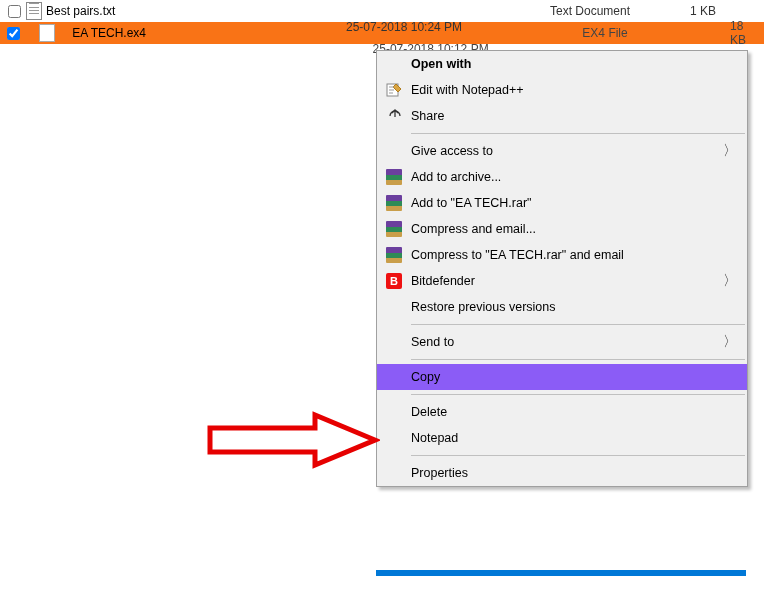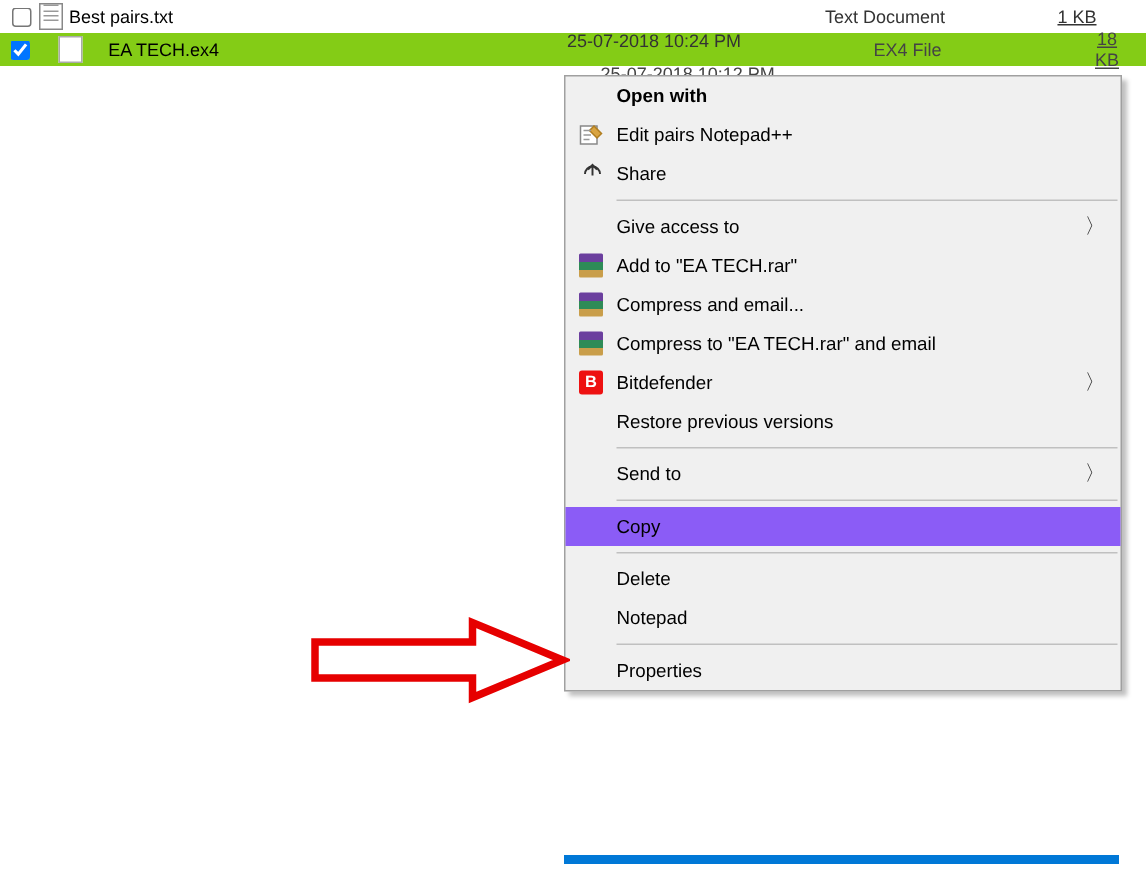--- a/index.html
+++ b/index.html
@@ -15,29 +15,29 @@
   .file-list {
     width: 100%;
   }
   .file-row {
     display: flex;
     align-items: center;
     height: 22px;
     padding: 0 4px;
   }
   .file-row.selected {
-    background: #84cc16;
+    background: #f97316;
     gap: 14px;
   }
   .col-check { width: 20px; display: flex; align-items: center; justify-content: center; }
   .col-icon  { width: 20px; display: flex; align-items: center; justify-content: center; }
   .col-name  { width: 300px; padding-left: 2px; }
-  .col-date  { width: 180px; text-align: center; padding-right: 24px; margin-top: 32px; }
+  .col-date  { width: 180px; text-align: left; padding-right: 24px; margin-top: 32px; }
   .col-type  { width: 140px; }
-  .col-size  { flex: 1; text-align: center; padding-right: 14px; text-decoration: underline; }
+  .col-size  { flex: 1; text-align: left; padding-right: 14px; }
   .file-row.selected .col-date,
   .file-row.selected .col-type,
   .file-row.selected .col-size { color: #444; }
   .file-row .col-date,
   .file-row .col-type,
   .file-row .col-size { color: #333; }
 
   input[type=checkbox] {
     width: 13px; height: 13px; margin: 0;
   }
@@ -171,41 +171,47 @@
   </div>
 
   <div class="cm-item">
     <span class="cm-icon">
       <svg class="ico-notepadpp" viewBox="0 0 16 16">
           <rect x="1" y="2" width="11" height="12" fill="#fff" stroke="#888"></rect>
           <path d="M10 2 L15 7 L12 10 L7 5 Z" fill="#d9a441" stroke="#b07d1f"></path>
           <path d="M3 5h5M3 8h5M3 11h4" stroke="#999"></path>
         </svg>
     </span>
-    <span>Edit pairs Notepad++</span>
+    <span>Edit with Notepad++</span>
   </div>
 
   <div class="cm-item">
     <span class="cm-icon">
       <svg class="ico-share" viewBox="0 0 16 16" fill="none" stroke="#333" stroke-width="1.3">
           <path d="M4 8 A5 5 0 0 1 14 8"></path>
           <path d="M9 2 L9 9"></path>
           <path d="M6 5 L9 2 L12 5"></path>
         </svg>
     </span>
     <span>Share</span>
   </div>
 
   <div class="cm-sep"></div>
 
   <div class="cm-item">
     <span>Give access to</span>
     <span class="cm-arrow">〉</span>
   </div>
 
+  <div class="cm-item">
+    <span class="cm-icon">
+        <div class="ico-winrar"></div>
+      </span>
+    <span>Add to archive...</span>
+  </div>
 
   <div class="cm-item">
     <span class="cm-icon">
         <div class="ico-winrar"></div>
       </span>
     <span>Add to "EA TECH.rar"</span>
   </div>
 
   <div class="cm-item">
     <span class="cm-icon">

